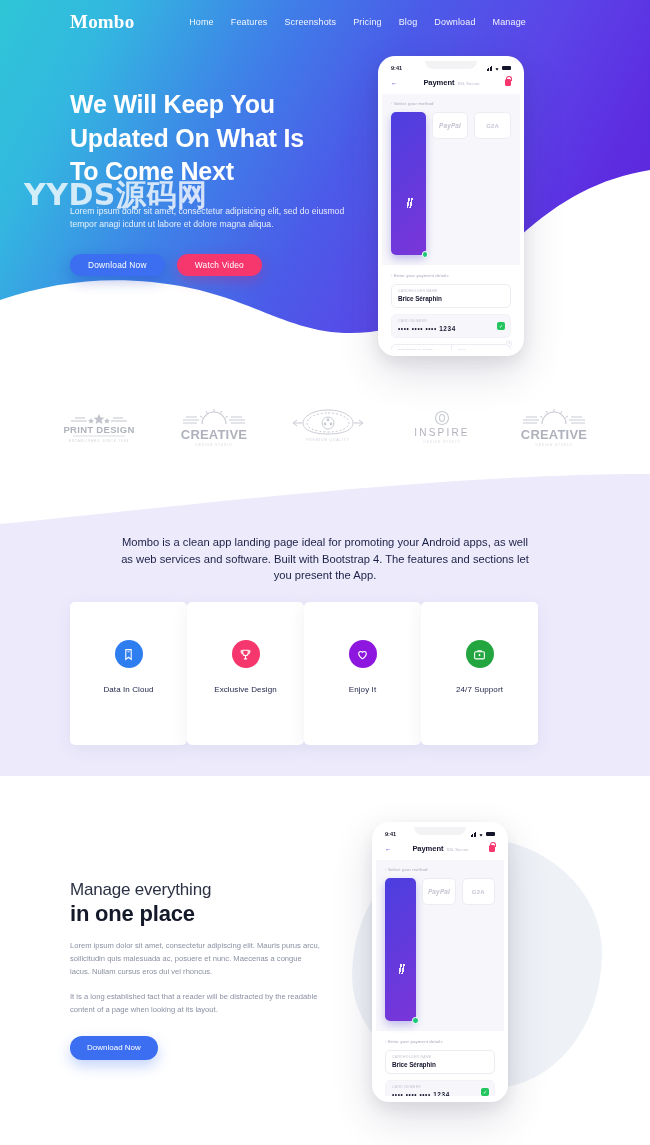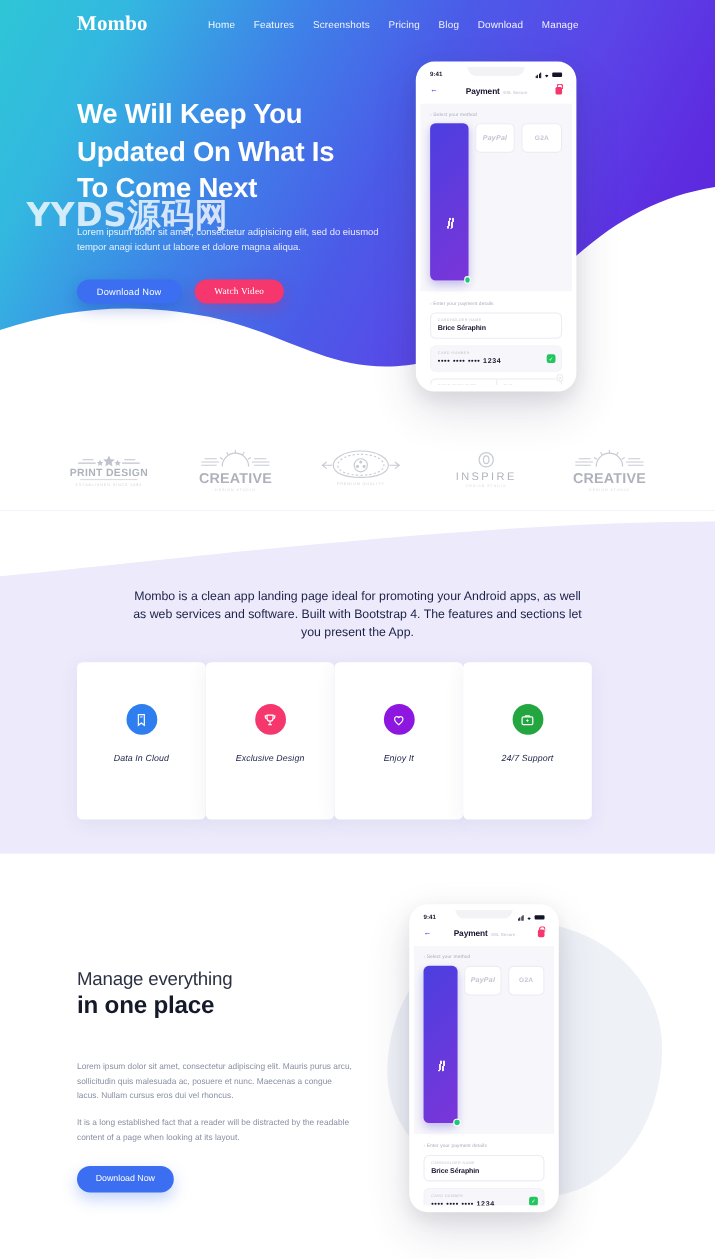--- a/index.html
+++ b/index.html
@@ -43,21 +43,21 @@
     color: rgba(255,255,255,.87); font-size: 8.6px; line-height: 1.62; margin-top: 16px;
     width: 286px;
   }
   .hero-btns { margin-top: 22px; display: flex; gap: 12px; }
   .btn {
     border: none; border-radius: 40px; color: #fff; font-size: 8.4px;
     padding: 0 18px; height: 22px; line-height: 22px; cursor: pointer;
     font-family: "Liberation Sans", sans-serif; letter-spacing: .2px;
   }
   .btn-primary { background: #3b6ef0; box-shadow: 0 5px 14px rgba(30,60,180,.32); }
-  .btn-pink { background: #f5376e; box-shadow: 0 5px 14px rgba(220,30,100,.3); font-family: Liberation Serif, serif; }
+  .btn-pink { background: #f5376e; box-shadow: 0 5px 14px rgba(220,30,100,.3); }
 
   .watermark {
     position: absolute; left: 24px; top: 175px; z-index: 7;
     font-size: 30px; font-weight: 700; color: rgba(255,255,255,.78);
     letter-spacing: .5px; pointer-events: none;
     font-family: "DejaVu Sans", sans-serif;
   }
 
   
   .phone {
@@ -163,40 +163,40 @@
   .intro {
     position:absolute; left:0; top: 518px; width:650px; text-align:center; z-index:3;
   }
   .intro p {
     color:#1c2046; font-size:11.2px; line-height: 1.48; width: 410px; margin: 16px auto;
   }
 
   
   .cards {
     position:absolute; left: 70px; top: 602px; width: 468px;
-    display:flex; z-index:3;font-style:italic;
+    display:flex; z-index:3;
   }
   .card {
     width: 117px; height: 143px; background:#fff; border-radius: 5px;
     box-shadow: 0 4px 18px rgba(60,60,120,.07);
     display:flex; flex-direction:column; align-items:center; padding-top: 38px;
   }
   .card-icon {
     width: 28px; height: 28px; border-radius:50%;
     display:flex; align-items:center; justify-content:center;
     color:#fff;
   }
   .card-icon svg { width: 13px; height: 13px; }
   .card-title { margin-top: 17px; font-size: 8px; color:#1c2046; letter-spacing:.1px; }
 
   
   .manage { position:absolute; left: 70px; top: 880px; width: 300px; z-index:4; }
   .manage-h1 { font-size: 17px; color:#2c3244; font-weight: 400; letter-spacing:-.2px; }
   .manage-h2 { font-size: 22px; color:#151a2b; font-weight: 700; letter-spacing:-.2px; margin-top: 1px;}
-  .manage-p { font-size: 7.6px; color:#8b90a3; line-height: 1.72; margin-top: 36px; width: 250px; }
+  .manage-p { font-size: 7.6px; color:#8b90a3; line-height: 1.72; margin-top: 12px; width: 250px; }
   .manage-p2 { margin-top: 12px; }
   .manage-btn {
     margin-top: 20px; display:inline-block; background:#3b6ef0; color:#fff;
     border:none; border-radius: 30px; font-size: 8px; padding: 0 17px; height: 24px;
     line-height:24px; cursor:pointer; box-shadow: 0 6px 14px rgba(59,110,240,.3);
     font-family:"Liberation Sans", sans-serif;
   }
 
   .blob {
     position:absolute; left: 352px; top: 838px; width: 250px; height: 250px;

